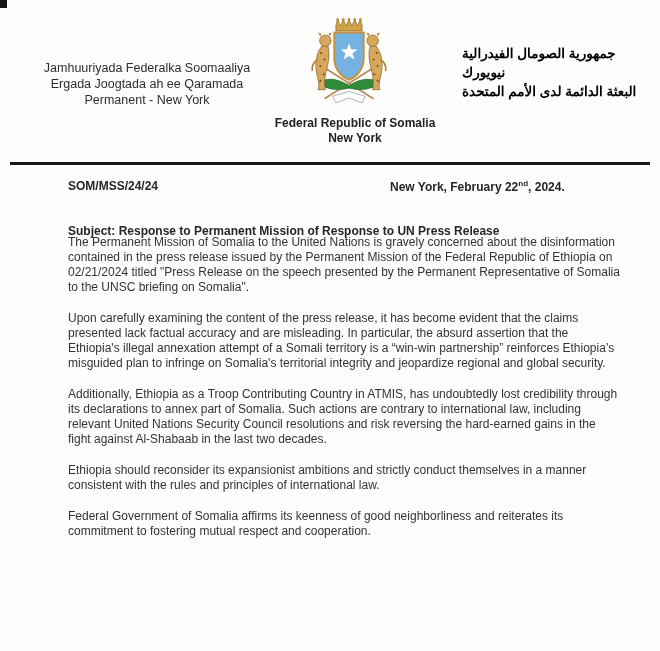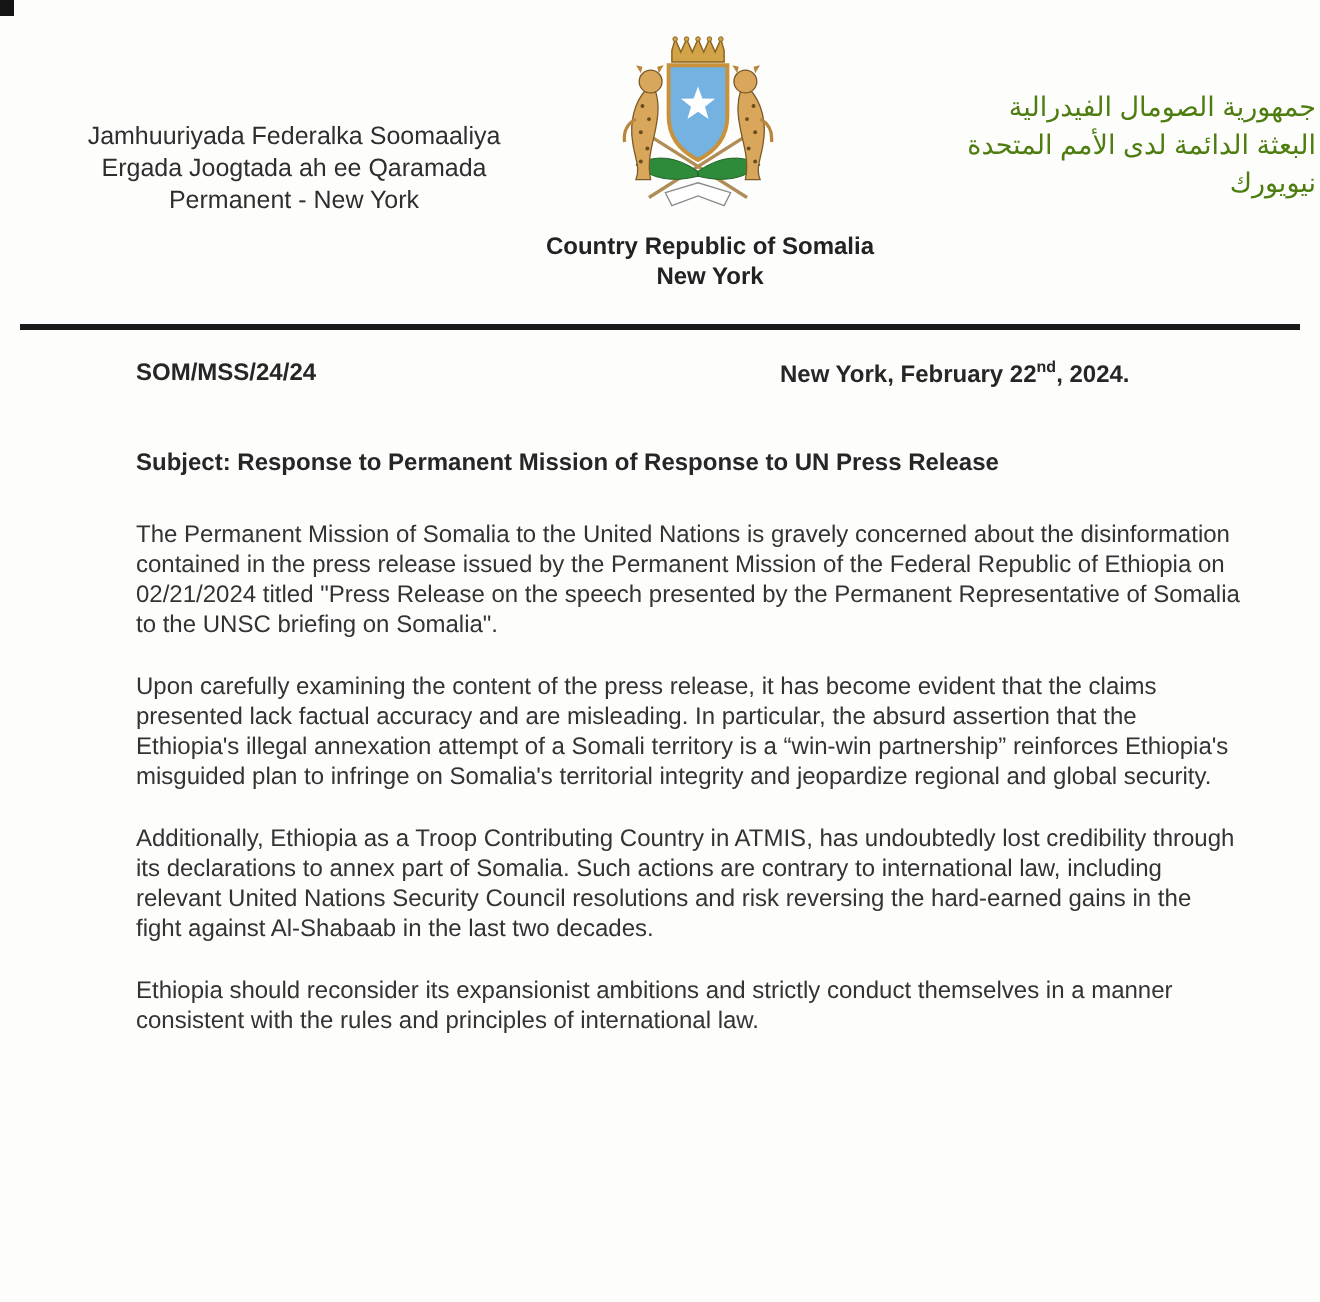--- a/index.html
+++ b/index.html
@@ -28,42 +28,42 @@
     position: absolute; top: 12px; left: 300px;
     width: 98px; height: 100px;
   }
   .hdr-center {
     position: absolute; top: 116px; left: 190px; width: 330px;
     text-align: center; font-weight: bold;
     font-size: 12px; line-height: 14.5px; color: #222;
   }
   .hdr-arabic {
     position: absolute; top: 44px; left: 462px; width: 196px;
-    direction: rtl; text-align: right; font-weight: normal;
-    font-size: 13.5px; line-height: 19px; color: #4d7c0f;
+    direction: rtl; text-align: left; font-weight: bold;
+    font-size: 13.5px; line-height: 19px; color: #000000;
   }
   .rule {
     position: absolute; top: 162px; left: 10px;
     width: 640px; height: 3px; background: #1a1a1a;
   }
   
   .ref-row {
     position: absolute; top: 179px; left: 68px; width: 560px;
     font-weight: bold; font-size: 12px; color: #262626;
   }
   .ref-num { position: absolute; left: 0; top: 0; }
   .date-line { position: absolute; left: 322px; top: 0; white-space: nowrap; }
   .date-line sup { font-size: 8px; vertical-align: super; }
   
   .subject {
     position: absolute; top: 224px; left: 68px; width: 560px;
     font-weight: bold; font-size: 12px; color: #262626;
   }
   .body-text {
-    position: absolute; top: 260px; left: 68px; width: 552px;
+    position: absolute; top: 235px; left: 68px; width: 552px;
     font-size: 12px; line-height: 15px; color: #333;
   }
   .body-text p { margin: 0 0 16px 0; }
 </style>
 </head>
 <body>
 
 <div class="page">
 
   <div class="scan-artifact"></div>
@@ -116,39 +116,40 @@
       <circle cx="67" cy="3" r="1.4" fill="#d2a348" stroke="#8a6520" stroke-width="0.6"></circle>
       <circle cx="74" cy="3" r="1.4" fill="#d2a348" stroke="#8a6520" stroke-width="0.6"></circle>
 
       <path d="M42,19 L78,19 L78,50 Q78,68 60,77 Q42,68 42,50 Z" fill="#74b2e2" stroke="#c9913a" stroke-width="2.4"></path>
 
       <polygon points="60,32 62.65,39.36 70.46,39.6 64.28,44.39 66.47,51.9 60,47.5 53.53,51.9 55.72,44.39 49.54,39.6 57.35,39.36" fill="#ffffff"></polygon>
     </svg>
   </div>
 
   <div class="hdr-center">
-    <div>Country Republic of Somalia</div>
+    <div>Federal Republic of Somalia</div>
     <div>New York</div>
   </div>
 
   <div class="hdr-arabic">
     <div>جمهورية الصومال الفيدرالية</div>
+    <div>نيويورك</div>
     <div>البعثة الدائمة لدى الأمم المتحدة</div>
-    <div>نيويورك</div>
   </div>
 
   <div class="rule"></div>
 
   <div class="ref-row">
     <span class="ref-num">SOM/MSS/24/24</span>
     <span class="date-line"><span>New York, February 22</span><sup>nd</sup><span>, 2024.</span></span>
   </div>
 
   <div class="subject">Subject: Response to Permanent Mission of Response to UN Press Release</div>
 
   <div class="body-text">
     <p>The Permanent Mission of Somalia to the United Nations is gravely concerned about the disinformation contained in the press release issued by the Permanent Mission of the Federal Republic of Ethiopia on 02/21/2024 titled "Press Release on the speech presented by the Permanent Representative of Somalia to the UNSC briefing on Somalia".</p>
     <p>Upon carefully examining the content of the press release, it has become evident that the claims presented lack factual accuracy and are misleading. In particular, the absurd assertion that the Ethiopia's illegal annexation attempt of a Somali territory is a “win-win partnership” reinforces Ethiopia's misguided plan to infringe on Somalia's territorial integrity and jeopardize regional and global security.</p>
     <p>Additionally, Ethiopia as a Troop Contributing Country in ATMIS, has undoubtedly lost credibility through its declarations to annex part of Somalia. Such actions are contrary to international law, including relevant United Nations Security Council resolutions and risk reversing the hard-earned gains in the fight against Al-Shabaab in the last two decades.</p>
     <p>Ethiopia should reconsider its expansionist ambitions and strictly conduct themselves in a manner consistent with the rules and principles of international law.</p>
+    <p>Federal Government of Somalia affirms its keenness of good neighborliness and reiterates its commitment to fostering mutual respect and cooperation.</p>
   </div>
 
 </div>
 
 </body></html>

